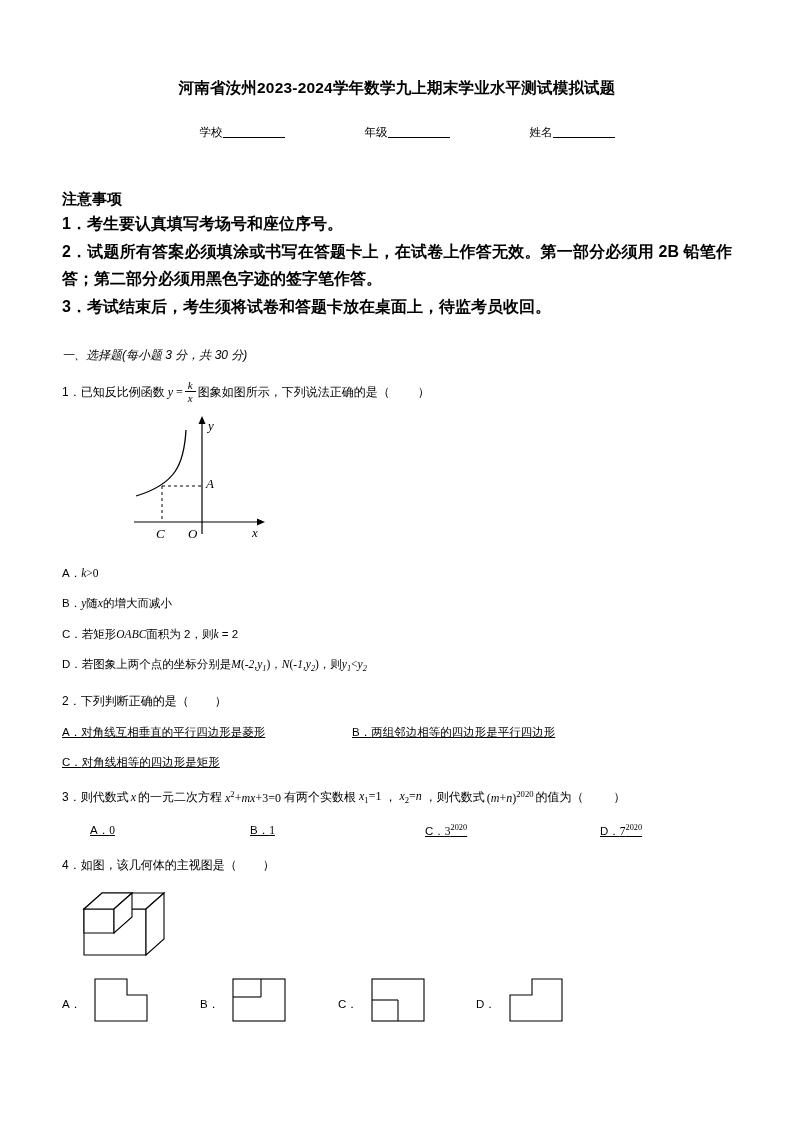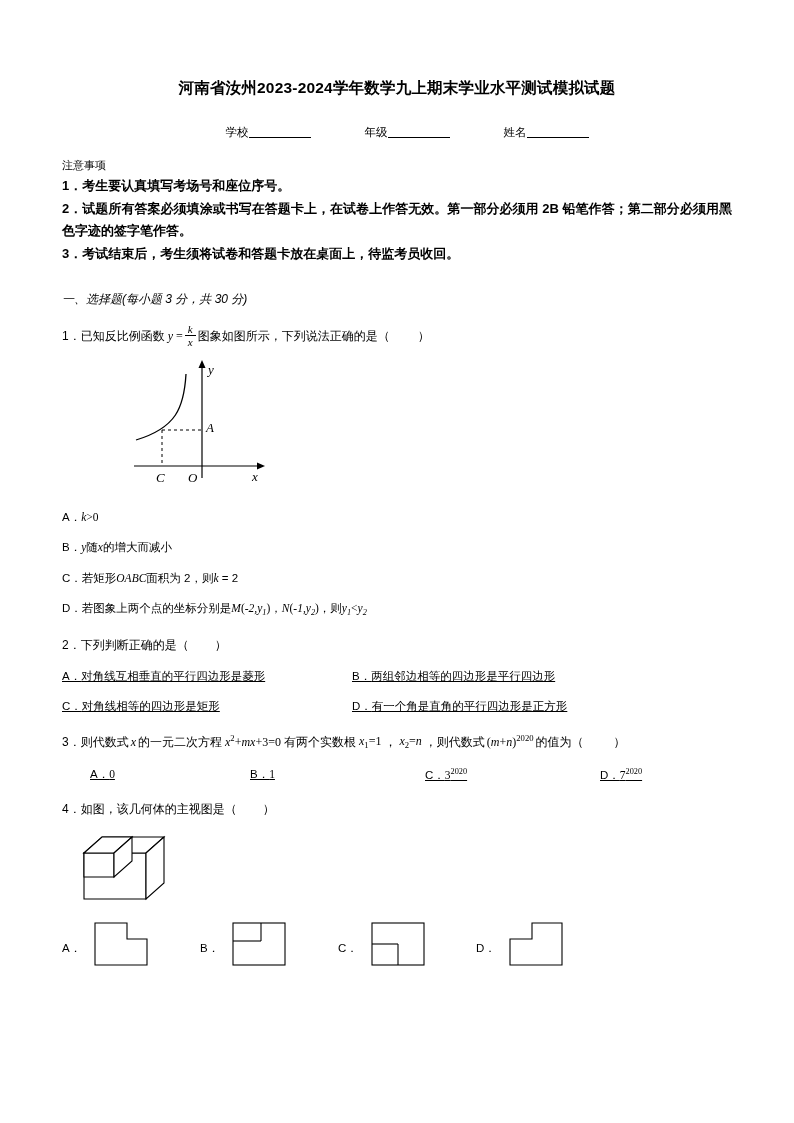--- a/index.html
+++ b/index.html
@@ -27,39 +27,39 @@
     font-size: 15.5px;
     font-weight: bold;
     margin-top: 78px;
     letter-spacing: 0.2px;
   }
   .fillrow {
     margin-top: 26px;
     display: flex;
     justify-content: center;
     font-size: 11.5px;
-    gap: 54px;
+    gap: 80px;
     padding-left: 20px;
   }
   .fillitem {
     white-space: nowrap;
   }
   .blank {
     display: inline-block;
     width: 62px;
     border-bottom: 1px solid #000;
     vertical-align: -2px;
   }
   .notice-title {
-    margin-top: 18px;
-    font-size: 11px;
-    font-weight: normal;
+    margin-top: 50px;
+    font-size: 15px;
+    font-weight: bold;
   }
   .notice-line {
-    font-size: 13px;
+    font-size: 16px;
     font-weight: bold;
     line-height: 1.65;
     margin-top: 2px;
     text-align: justify;
   }
   .section-head {
     margin-top: 26px;
     font-size: 12px;
     font-style: italic;
   }
@@ -205,21 +205,20 @@
       <span>下列判断正确的是（</span>
       <span class="paren" style="display:inline-block;width:26px;"></span>
       <span>）</span>
     </div>
     <div class="opts-row">
       <span class="opt" style="width:290px;"><span>A．</span><span>对角线互相垂直的平行四边形是菱形</span></span>
       <span class="opt"><span>B．</span><span>两组邻边相等的四边形是平行四边形</span></span>
     </div>
     <div class="opts-row">
       <span class="opt" style="width:290px;"><span>C．</span><span>对角线相等的四边形是矩形</span></span>
-      <span class="opt"><span>D．</span><span>有一个角是直角的平行四边形是正方形</span></span>
     </div>
   </div>
 
   <div class="q">
     <div class="qline">
       <span>3．</span>
       <span>则代数式</span>
       <span class="it" style="margin:0 2px;">x</span>
       <span>的一元二次方程</span>
       <span class="rm" style="margin:0 3px;"><span class="it">x</span><sup>2</sup>+<span class="it">mx</span>+3=0</span>

